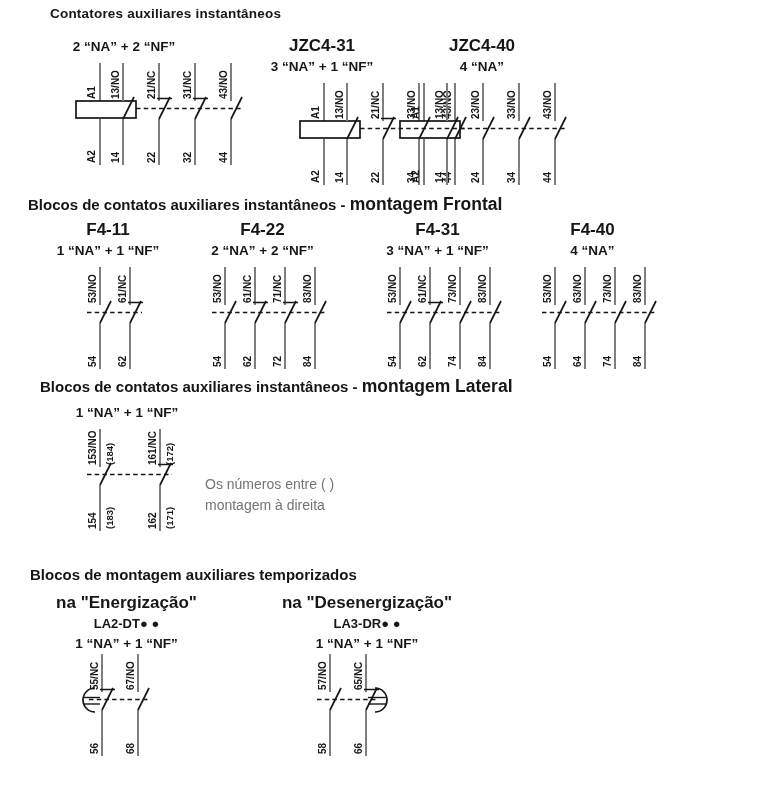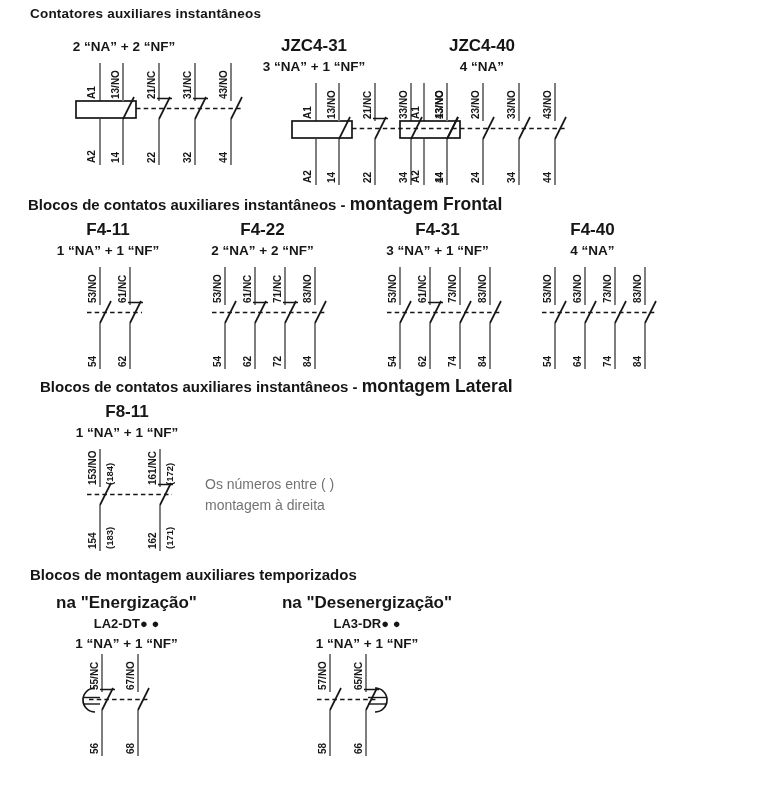--- a/index.html
+++ b/index.html
@@ -1,18 +1,18 @@
 <!DOCTYPE html>
 <html><head>
 <meta charset="utf-8">
 <style>
   html,body{margin:0;padding:0;background:#ffffff;}
   #page{position:relative;width:782px;height:785px;background:#ffffff;overflow:hidden;
         font-family:"Liberation Sans",sans-serif;color:#161616;}
-  .doc-title{position:absolute;font-size:13.5px;font-weight:bold;letter-spacing:.2px;}
+  .doc-title{position:absolute;font-size:13.5px;font-weight:bold;letter-spacing:.2px;margin-left:20px;}
   .sec-header{position:absolute;font-weight:bold;white-space:nowrap;}
   .sec-header .pre{font-size:15px;}
   .sec-header .em{font-size:17.5px;}
   .blk{position:absolute;text-align:center;}
   .blk .model{font-size:17px;font-weight:bold;line-height:20px;}
   .blk .config{font-size:13.5px;font-weight:bold;line-height:17px;margin-top:2px;white-space:nowrap;}
   .blk svg{display:block;margin-top:8px;}
   .la-block .heading{font-size:17px;font-weight:bold;line-height:21px;white-space:nowrap;}
   .la-block .model{font-size:13px;font-weight:bold;line-height:16px;margin-top:3px;}
   .la-block .config{font-size:13.5px;font-weight:bold;line-height:17px;margin-top:3px;}
@@ -52,21 +52,21 @@
         <line x1="127" y1="35.5" x2="142" y2="35.5" stroke="#161616" stroke-width="1.5"></line>
         <text x="125" y="36" transform="rotate(-90 125 36)" font-size="10" font-weight="bold" fill="#161616" font-family="&quot;Liberation Sans&quot;, sans-serif">31/NC</text>
         <text x="125" y="100" transform="rotate(-90 125 100)" font-size="10" font-weight="bold" fill="#161616" font-family="&quot;Liberation Sans&quot;, sans-serif">32</text>
         <line x1="165" y1="0" x2="165" y2="38" stroke="#7e7e7e" stroke-width="2"></line>
         <line x1="165" y1="56" x2="165" y2="102" stroke="#7e7e7e" stroke-width="2"></line>
         <line x1="165" y1="56" x2="176" y2="34" stroke="#161616" stroke-width="1.7"></line>
         <text x="161" y="36" transform="rotate(-90 161 36)" font-size="10" font-weight="bold" fill="#161616" font-family="&quot;Liberation Sans&quot;, sans-serif">43/NO</text>
         <text x="161" y="100" transform="rotate(-90 161 100)" font-size="10" font-weight="bold" fill="#161616" font-family="&quot;Liberation Sans&quot;, sans-serif">44</text>
       </svg>
   </div>
-  <div class="blk" style="left:214px;top:36px;width:200px;">
+  <div class="blk" style="left:222px;top:36px;width:200px;">
     <div class="model">JZC4-31</div>
     <div class="config">3 “NA” + 1 “NF”</div>
     <svg style="margin-left:68px;" viewBox="0 0 181 104" width="181" height="104">
         <line x1="34" y1="0" x2="34" y2="38" stroke="#7e7e7e" stroke-width="2"></line>
         <line x1="34" y1="56" x2="34" y2="102" stroke="#7e7e7e" stroke-width="2"></line>
         <rect x="10" y="38" width="60" height="17" fill="none" stroke="#161616" stroke-width="1.7"></rect>
         <text x="29" y="36" transform="rotate(-90 29 36)" font-size="10" font-weight="bold" fill="#161616" font-family="&quot;Liberation Sans&quot;, sans-serif">A1</text>
         <text x="29" y="100" transform="rotate(-90 29 100)" font-size="10" font-weight="bold" fill="#161616" font-family="&quot;Liberation Sans&quot;, sans-serif">A2</text>
         <line x1="70" y1="45.5" x2="177" y2="45.5" stroke="#161616" stroke-width="1.4" stroke-dasharray="4.5 3.2"></line>
         <line x1="57" y1="0" x2="57" y2="38" stroke="#7e7e7e" stroke-width="2"></line>
@@ -230,21 +230,20 @@
         <text x="116" y="36" transform="rotate(-90 116 36)" font-size="10" font-weight="bold" fill="#161616" font-family="&quot;Liberation Sans&quot;, sans-serif">83/NO</text>
         <text x="116" y="100" transform="rotate(-90 116 100)" font-size="10" font-weight="bold" fill="#161616" font-family="&quot;Liberation Sans&quot;, sans-serif">84</text>
       </svg>
   </div>
 
   <div class="sec-header" style="left:40px;top:376px;text-align:right;">
     <span class="pre">Blocos de contatos auxiliares instantâneos - </span><span class="em">montagem Lateral</span>
   </div>
 
   <div class="blk" style="left:42px;top:402px;width:170px;">
-    <div class="model">F8-11</div>
     <div class="config">1 “NA” + 1 “NF”</div>
     <svg style="margin-left:16px;" viewBox="0 0 124 104" width="124" height="104">
         <line x1="29" y1="45.5" x2="114" y2="45.5" stroke="#161616" stroke-width="1.4" stroke-dasharray="4.5 3.2"></line>
         <line x1="42" y1="0" x2="42" y2="38" stroke="#7e7e7e" stroke-width="2"></line>
         <line x1="42" y1="56" x2="42" y2="102" stroke="#7e7e7e" stroke-width="2"></line>
         <line x1="42" y1="56" x2="53" y2="34" stroke="#161616" stroke-width="1.7"></line>
         <text x="38" y="36" transform="rotate(-90 38 36)" font-size="10" font-weight="bold" fill="#161616" font-family="&quot;Liberation Sans&quot;, sans-serif">153/NO</text>
         <text x="38" y="100" transform="rotate(-90 38 100)" font-size="10" font-weight="bold" fill="#161616" font-family="&quot;Liberation Sans&quot;, sans-serif">154</text>
         <text x="55" y="36" transform="rotate(-90 55 36)" font-size="9.5" font-weight="bold" fill="#161616" font-family="&quot;Liberation Sans&quot;, sans-serif">(184)</text>
         <text x="55" y="100" transform="rotate(-90 55 100)" font-size="9.5" font-weight="bold" fill="#161616" font-family="&quot;Liberation Sans&quot;, sans-serif">(183)</text>

